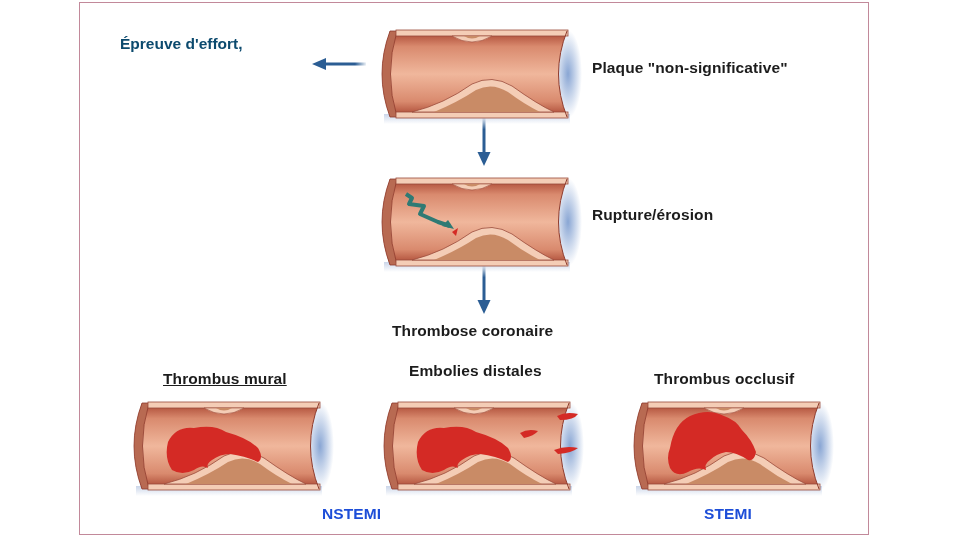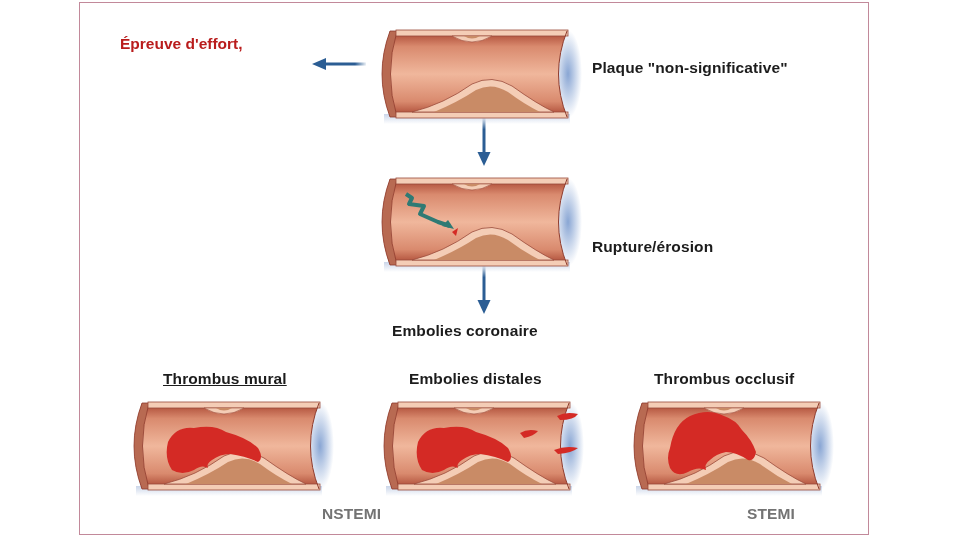--- a/index.html
+++ b/index.html
@@ -2,23 +2,23 @@
 <html><head>
 <meta charset="utf-8">
 <style>
   html, body { margin: 0; padding: 0; background: #ffffff; }
   body { width: 960px; height: 540px; position: relative; overflow: hidden;
          font-family: "Liberation Sans", sans-serif; }
   .frame { position: absolute; left: 79px; top: 2px; width: 790px; height: 533px;
            border: 1.5px solid #c2899a; box-sizing: border-box; background: #fff; }
   .lbl { position: absolute; font-weight: bold; font-size: 15.5px; color: #1c1c1c;
          white-space: nowrap; letter-spacing: 0.1px; }
-  .blue { color: #737373; }
+  .blue { color: #1d4ed8; }
   .note { position: absolute; left: 120px; top: 34px; font-weight: bold; font-size: 15.5px;
-          line-height: 20px; color: #b91c1c; }
+          line-height: 20px; color: #0c4a6e; }
   .note div { white-space: nowrap; }
   .artery { position: absolute; width: 200px; height: 100px; }
   svg { display: block; overflow: visible; }
   .arrow { position: absolute; }
 </style>
 </head>
 <body>
 
 <div class="frame"></div>
 
@@ -110,26 +110,26 @@
 <div class="lbl" style="left:592px; top:59px;">Plaque "non-significative"</div>
 
 <div class="artery" style="left:372px; top:174px;">
   <svg width="200" height="100" viewBox="0 0 200 100">
     <use href="#vessel"></use>
     <path d="M34,20 L40,24 L37,30 L52,32 L48,40 L66,48 L78,52" fill="none" stroke="#2f7a74" stroke-width="4" stroke-linejoin="round"></path>
     <polygon points="82,55 70,52 76,46" fill="#2f7a74"></polygon>
     <path d="M80,58 L86,54 L84,62 Z" fill="#d42a25"></path>
   </svg>
 </div>
-<div class="lbl" style="left:592px; top:206px;margin-top:32px;">Rupture/érosion</div>
+<div class="lbl" style="left:592px; top:206px;">Rupture/érosion</div>
 
-<div class="lbl" style="left:392px; top:322px;">Embolies coronaire</div>
+<div class="lbl" style="left:392px; top:322px;">Thrombose coronaire</div>
 
 <div class="lbl" style="left:163px; top:370px;text-decoration:underline;">Thrombus mural</div>
-<div class="lbl" style="left:409px; top:370px;text-align:center;">Embolies distales</div>
+<div class="lbl" style="left:409px; top:362px;text-align:center;">Embolies distales</div>
 <div class="lbl" style="left:654px; top:370px;">Thrombus occlusif</div>
 
 <div class="artery" style="left:124px; top:398px;">
   <svg width="200" height="100" viewBox="0 0 200 100">
     <use href="#vessel"></use>
     <path d="M44,44 Q52,28 70,30 Q90,26 102,34 Q124,40 134,50 Q140,60 134,64 Q122,58 106,56 Q96,56 88,62 Q82,66 84,70 Q78,66 70,72 Q58,78 48,72 Q40,60 44,44 Z" fill="#d42a25"></path>
   </svg>
 </div>
 
 <div class="artery" style="left:374px; top:398px;">
@@ -143,13 +143,13 @@
 </div>
 
 <div class="artery" style="left:624px; top:398px;">
   <svg width="200" height="100" viewBox="0 0 200 100">
     <use href="#vessel"></use>
     <path d="M46,50 Q50,26 66,18 Q84,10 100,18 Q112,22 118,32 Q128,42 132,54 Q130,64 124,62 Q112,54 102,54 Q92,56 86,62 Q80,66 82,72 Q74,68 64,74 Q52,80 46,70 Q42,60 46,50 Z" fill="#d42a25"></path>
   </svg>
 </div>
 
 <div class="lbl blue" style="left:322px; top:505px;">NSTEMI</div>
-<div class="lbl blue" style="left:704px; top:505px;margin-left:43px;">STEMI</div>
+<div class="lbl blue" style="left:704px; top:505px;">STEMI</div>
 
 </body></html>

